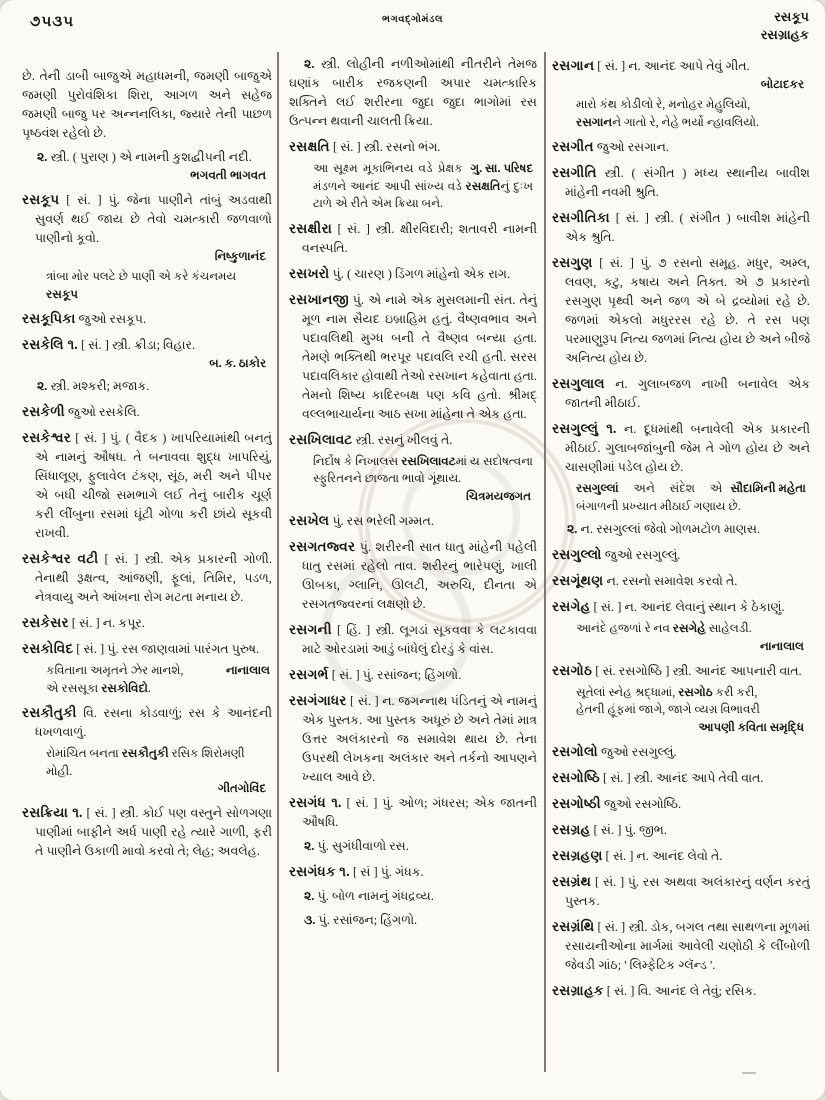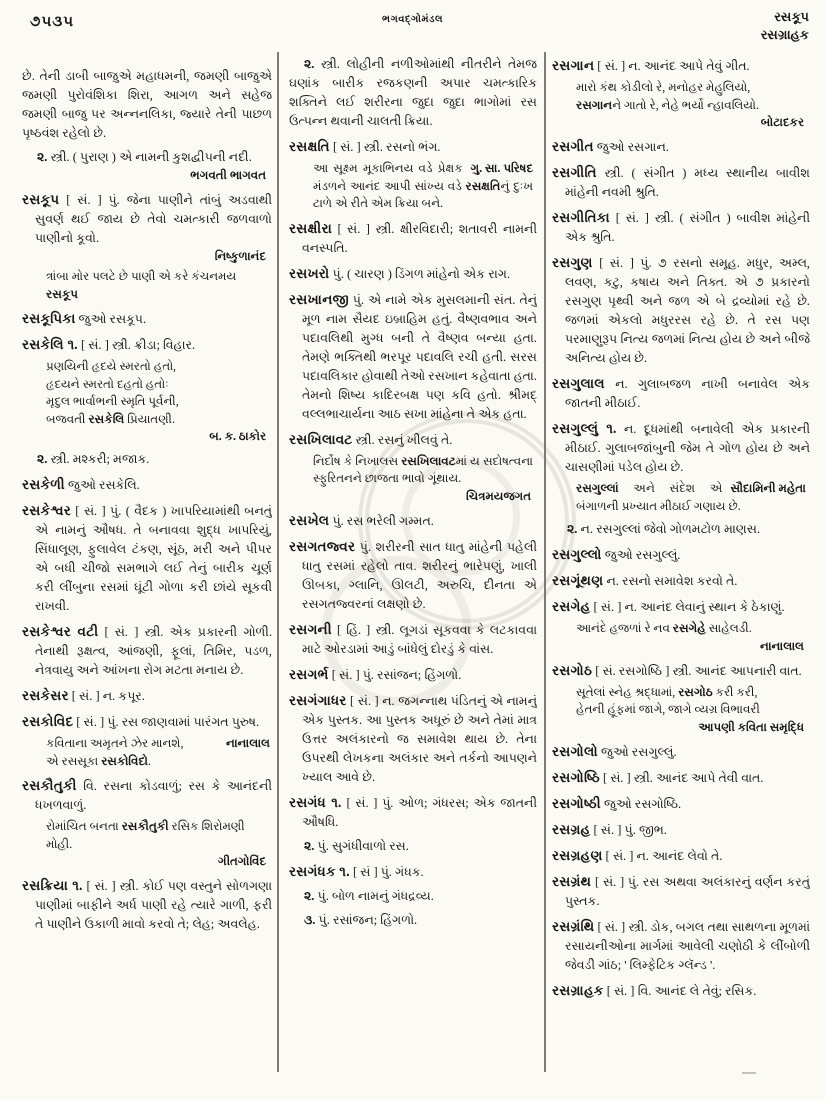--- a/index.html
+++ b/index.html
@@ -5,20 +5,21 @@
   html,body{margin:0;padding:0;background:#e8e6e0;}
   .page{
     position:relative;
     width:825px;height:1100px;
     margin:0 auto;
     background:#fbfaf5;
     font-family:"Liberation Serif", serif;
     color:#191714;
     overflow:hidden;
     box-shadow:0 0 4px rgba(0,0,0,.2);
+    border-radius:13px;
   }
   
   .hdr-num{position:absolute;top:13px;left:30px;font-size:15px;font-weight:700;letter-spacing:1px;}
   .hdr-title{position:absolute;top:13px;left:0;width:100%;text-align:center;font-size:10px;font-weight:700;letter-spacing:.5px;}
   .hdr-guides{position:absolute;top:8px;right:16px;text-align:right;font-size:13px;font-weight:700;line-height:18px;}
   
   .divider{position:absolute;top:52px;width:1.5px;height:1020px;background:#5f5b54;opacity:.8;}
   .divider-1{left:277px;}
   .divider-2{left:544px;}
   
@@ -64,21 +65,20 @@
   <main>
     <section class="col col-1">
         <p class="blk cont"><span>છે. તેની ડાબી બાજુએ મહાધમની, જમણી બાજુએ જમણી પુરોવંશિકા શિરા, આગળ અને સહેજ જમણી બાજુ પર અન્નનલિકા, જ્યારે તેની પાછળ પૃષ્ઠવંશ રહેલો છે.</span></p>
         <p class="blk sense"><b>૨.</b><span> સ્ત્રી. ( પુરાણ ) એ નામની કુશદ્વીપની નદી.</span></p>
         <p class="blk attrib"><span>ભગવતી ભાગવત</span></p>
         <p class="blk entry"><b class="hw">રસકૂપ</b><span> [ સં. ] પું. જેના પાણીને તાંબું અડવાથી સુવર્ણ થઈ જાય છે તેવો ચમત્કારી જળવાળો પાણીનો કૂવો.</span></p>
         <p class="blk attrib"><span>નિષ્કુળાનંદ</span></p>
         <p class="blk poem"><span>ત્રાંબા મોર પલટે છે પાણી એ કરે કંચનમય </span><b>રસકૂપ</b></p>
         <p class="blk entry"><b class="hw">રસકૂપિકા</b><span> જુઓ રસકૂપ.</span></p>
         <p class="blk entry"><b class="hw">રસકેલિ ૧.</b><span> [ સં. ] સ્ત્રી. ક્રીડા; વિહાર.</span></p>
-        <p class="blk poem"><span>પ્રણયિની હૃદયે સ્મરતો હતો,</span><br><span>હૃદયને સ્મરતો દહતો હતોઃ</span><br><span>મૃદુલ ભાર્વાભની સ્મૃતિ પૂર્વની,</span><br><span>બજવતી </span><b>રસકેલિ</b><span> પ્રિયાતણી.</span></p>
         <p class="blk attrib"><span>બ. ક. ઠાકોર</span></p>
         <p class="blk sense"><b>૨.</b><span> સ્ત્રી. મશ્કરી; મજાક.</span></p>
         <p class="blk entry"><b class="hw">રસકેળી</b><span> જુઓ રસકેલિ.</span></p>
         <p class="blk entry"><b class="hw">રસકેશ્વર</b><span> [ સં. ] પું. ( વૈદક ) ખાપરિયામાંથી બનતું એ નામનું ઔષધ. તે બનાવવા શુદ્ધ ખાપરિયું, સિંધાલૂણ, ફુલાવેલ ટંકણ, સૂંઠ, મરી અને પીપર એ બધી ચીજો સમભાગે લઈ તેનું બારીક ચૂર્ણ કરી લીંબુના રસમાં ઘૂંટી ગોળા કરી છાંયે સૂકવી રાખવી.</span></p>
         <p class="blk entry"><b class="hw">રસકેશ્વર વટી</b><span> [ સં. ] સ્ત્રી. એક પ્રકારની ગોળી. તેનાથી રૂક્ષત્વ, આંજણી, ફૂલાં, તિમિર, પડળ, નેત્રવાયુ અને આંખના રોગ મટતા મનાય છે.</span></p>
         <p class="blk entry"><b class="hw">રસકેસર</b><span> [ સં. ] ન. કપૂર.</span></p>
         <p class="blk entry"><b class="hw">રસકોવિદ</b><span> [ સં. ] પું. રસ જાણવામાં પારંગત પુરુષ.</span></p>
         <p class="blk poem"><span class="attrib-inline"><span>નાનાલાલ</span></span><span>કવિતાના અમૃતને ઝેર માનશે,</span><br><span>એ રસસૂકા </span><b>રસકોવિદો</b><span>.</span></p>
         <p class="blk entry"><b class="hw">રસકૌતુકી</b><span> વિ. રસના કોડવાળું; રસ કે આનંદની ધખળવાળું.</span></p>
         <p class="blk poem"><span>રોમાંચિત બનતા </span><b>રસકૌતુકી</b><span> રસિક શિરોમણી મોહી.</span></p>
@@ -101,22 +101,22 @@
         <p class="blk entry"><b class="hw">રસગર્ભ</b><span> [ સં. ] પું. રસાંજન; હિંગળો.</span></p>
         <p class="blk entry"><b class="hw">રસગંગાધર</b><span> [ સં. ] ન. જગન્નાથ પંડિતનું એ નામનું એક પુસ્તક. આ પુસ્તક અધૂરું છે અને તેમાં માત્ર ઉત્તર અલંકારનો જ સમાવેશ થાય છે. તેના ઉપરથી લેખકના અલંકાર અને તર્કનો આપણને ખ્યાલ આવે છે.</span></p>
         <p class="blk entry"><b class="hw">રસગંધ ૧.</b><span> [ સં. ] પું. ઓળ; ગંધરસ; એક જાતની ઔષધિ.</span></p>
         <p class="blk sense"><b>૨.</b><span> પું. સુગંધીવાળો રસ.</span></p>
         <p class="blk entry"><b class="hw">રસગંધક ૧.</b><span> [ સં ] પું. ગંધક.</span></p>
         <p class="blk sense"><b>૨.</b><span> પું. બોળ નામનું ગંધદ્રવ્ય.</span></p>
         <p class="blk sense"><b>૩.</b><span> પું. રસાંજન; હિંગળો.</span></p>
       </section>
     <section class="col col-3">
         <p class="blk entry"><b class="hw">રસગાન</b><span> [ સં. ] ન. આનંદ આપે તેવું ગીત.</span></p>
+        <p class="blk attrib"><span>બોટાદકર</span></p>
         <p class="blk poem"><span>મારો કંથ કોડીલો રે, મનોહર મેહુલિયો,</span><br><b>રસગાન</b><span>ને ગાતો રે, નેહે ભર્યો ન્હાવલિયો.</span></p>
-        <p class="blk attrib"><span>બોટાદકર</span></p>
         <p class="blk entry"><b class="hw">રસગીત</b><span> જુઓ રસગાન.</span></p>
         <p class="blk entry"><b class="hw">રસગીતિ</b><span> સ્ત્રી. ( સંગીત ) મધ્ય સ્થાનીય બાવીશ માંહેની નવમી શ્રુતિ.</span></p>
         <p class="blk entry"><b class="hw">રસગીતિકા</b><span> [ સં. ] સ્ત્રી. ( સંગીત ) બાવીશ માંહેની એક શ્રુતિ.</span></p>
         <p class="blk entry"><b class="hw">રસગુણ</b><span> [ સં. ] પું. ૭ રસનો સમૂહ. મધુર, અમ્લ, લવણ, કટુ, કષાય અને તિક્ત. એ ૭ પ્રકારનો રસગુણ પૃથ્વી અને જળ એ બે દ્રવ્યોમાં રહે છે. જળમાં એકલો મધુરરસ રહે છે. તે રસ પણ પરમાણુરૂપ નિત્ય જળમાં નિત્ય હોય છે અને બીજે અનિત્ય હોય છે.</span></p>
         <p class="blk entry"><b class="hw">રસગુલાલ</b><span> ન. ગુલાબજળ નાખી બનાવેલ એક જાતની મીઠાઈ.</span></p>
         <p class="blk entry"><b class="hw">રસગુલ્લું ૧.</b><span> ન. દૂધમાંથી બનાવેલી એક પ્રકારની મીઠાઈ. ગુલાબજાંબુની જેમ તે ગોળ હોય છે અને ચાસણીમાં પડેલ હોય છે.</span></p>
         <p class="blk quote"><span class="attrib-inline"><span>સૌદામિની મહેતા</span></span><b>રસગુલ્લાં</b><span> અને સંદેશ એ બંગાળની પ્રખ્યાત મીઠાઈ ગણાય છે.</span></p>
         <p class="blk sense"><b>૨.</b><span> ન. રસગુલ્લાં જેવો ગોળમટોળ માણસ.</span></p>
         <p class="blk entry"><b class="hw">રસગુલ્લો</b><span> જુઓ રસગુલ્લું.</span></p>
         <p class="blk entry"><b class="hw">રસગૂંથણ</b><span> ન. રસનો સમાવેશ કરવો તે.</span></p>

